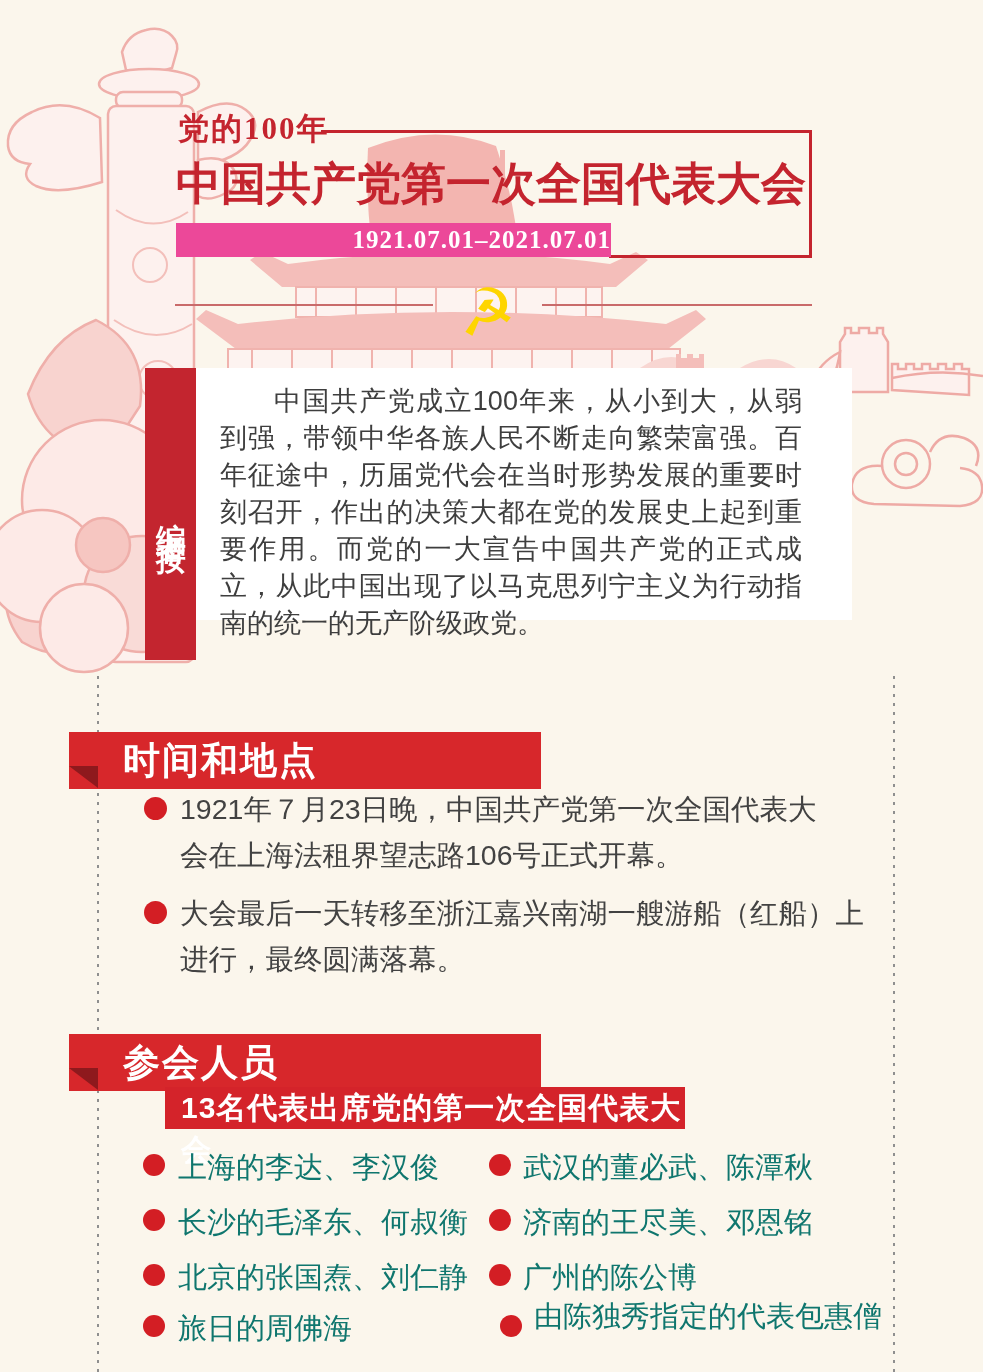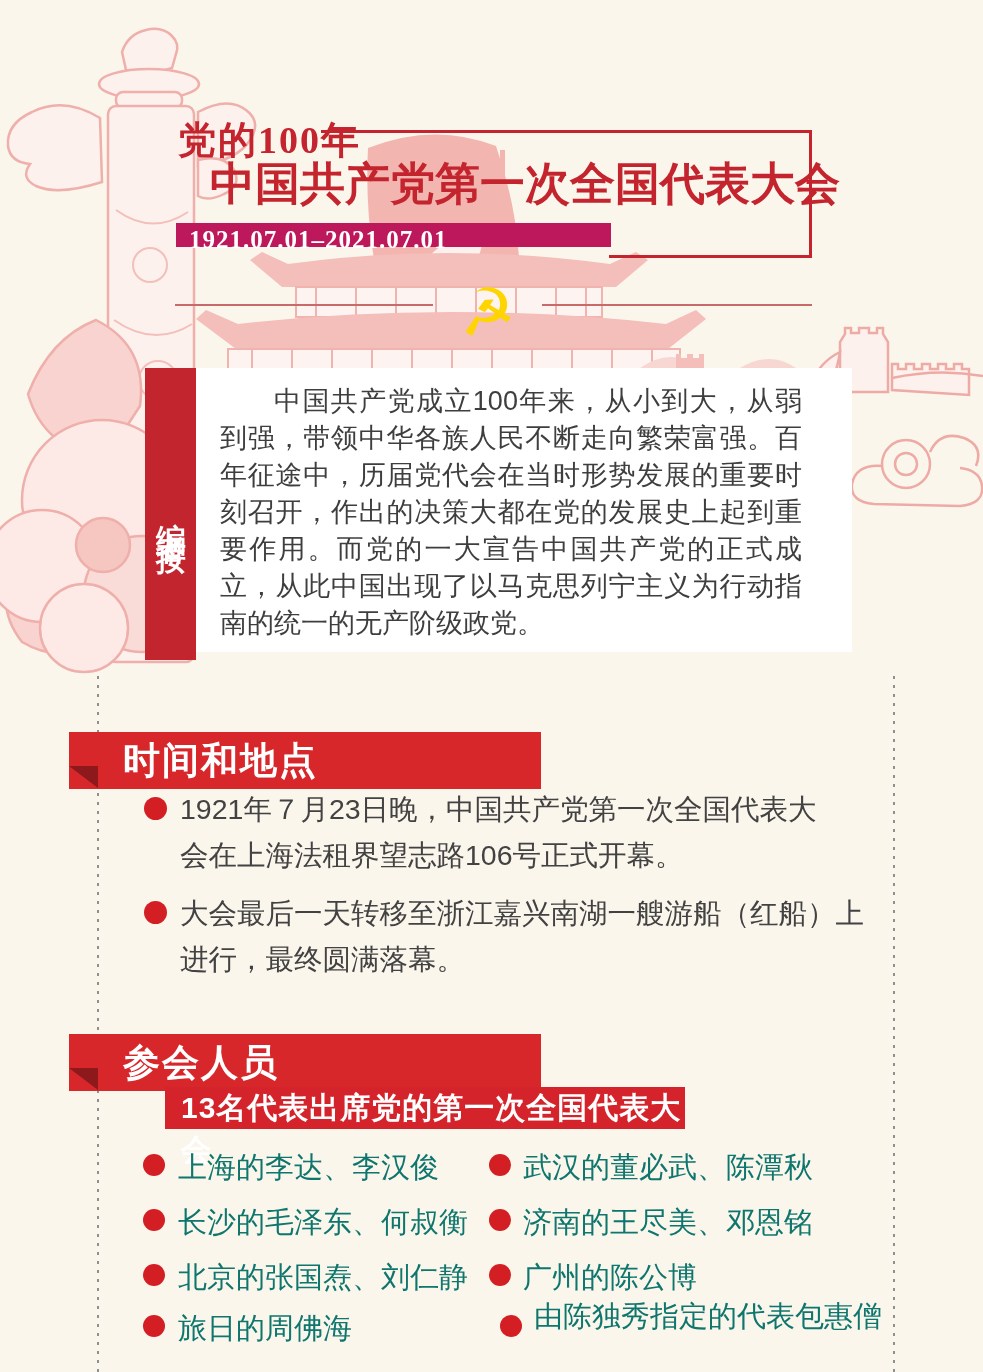--- a/index.html
+++ b/index.html
@@ -5,43 +5,43 @@
   html,body{margin:0;padding:0;background:#fbf6ec;}
   #page{position:relative;width:983px;height:1372px;background:#fbf6ec;overflow:hidden;
         font-family:"Liberation Sans",sans-serif;}
   .abs{position:absolute;}
   .serif{font-family:"Liberation Serif",serif;}
 
   
   #deco{position:absolute;left:0;top:0;z-index:0;}
 
   
-  .kicker{left:178px;top:123px;font-size:38px;font-weight:bold;color:#c4242e;
+  .kicker{left:178px;top:112px;font-size:31px;font-weight:bold;color:#c4242e;
           letter-spacing:2px;line-height:34px;z-index:2;}
   .hline-top{left:321px;top:130px;width:491px;height:3px;background:#c4242e;z-index:2;}
   .vline-right{left:809px;top:130px;width:3px;height:128px;background:#c4242e;z-index:2;}
   .hline-bottom{left:609px;top:255px;width:203px;height:3px;background:#c4242e;z-index:2;}
   .main-title{left:176px;top:155px;font-size:45px;font-weight:bold;color:#c4242e;
-              line-height:58px;letter-spacing:0;white-space:nowrap;z-index:2;margin-left:34px;}
-  .date-banner{left:176px;top:223px;width:435px;height:24px;background:#be185d;z-index:2;}
+              line-height:58px;letter-spacing:0;white-space:nowrap;z-index:2;}
+  .date-banner{left:176px;top:223px;width:435px;height:34px;background:#ec4899;z-index:2;text-align:right;}
   .date-banner span{display:block;color:#fff;font-size:25px;font-weight:bold;
                     line-height:34px;padding-left:13px;letter-spacing:1px;}
 
   
   .div-left{left:175px;top:304px;width:258px;height:2px;background:#c96a6a;z-index:2;}
   .div-right{left:542px;top:304px;width:270px;height:2px;background:#c96a6a;z-index:2;}
   .emblem{left:458px;top:272px;font-size:64px;line-height:80px;color:#fed500;
           transform:rotate(-6deg);z-index:2;}
 
   
   .ed-bar{left:145px;top:368px;width:51px;height:292px;background:#c3252f;z-index:2;
           display:flex;align-items:center;justify-content:center;}
   .ed-label{writing-mode:vertical-rl;color:#fff;font-size:30px;font-weight:bold;
             letter-spacing:10px;}
-  .ed-box{left:196px;top:368px;width:656px;height:284px;background:#ffffff;z-index:2;}
+  .ed-box{left:196px;top:368px;width:656px;height:252px;background:#ffffff;z-index:2;}
   .ed-box p{margin:0;padding:15px 50px 0 24px;font-size:27px;line-height:37px;
             color:#3e3e3e;text-align:justify;text-indent:2em;}
 
   
   .dash{width:2px;top:676px;height:696px;z-index:1;
         background-image:repeating-linear-gradient(to bottom,#8f8f8f 0 3px,transparent 3px 9px);}
   .dash-l{left:97px;} .dash-r{left:893px;}
 
   
   .ribbon{left:69px;width:472px;height:57px;background:#d7272b;z-index:2;margin-top:23px;}

